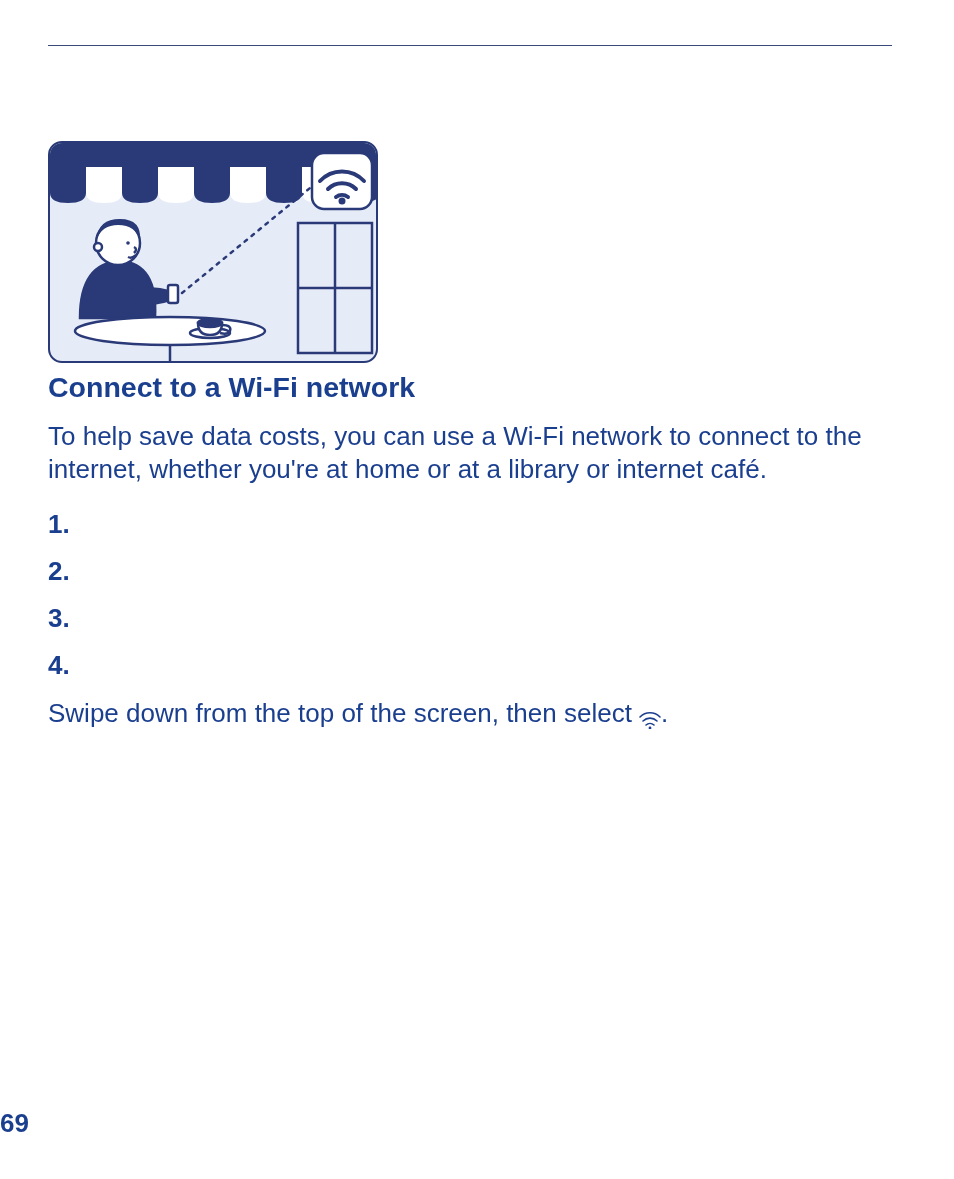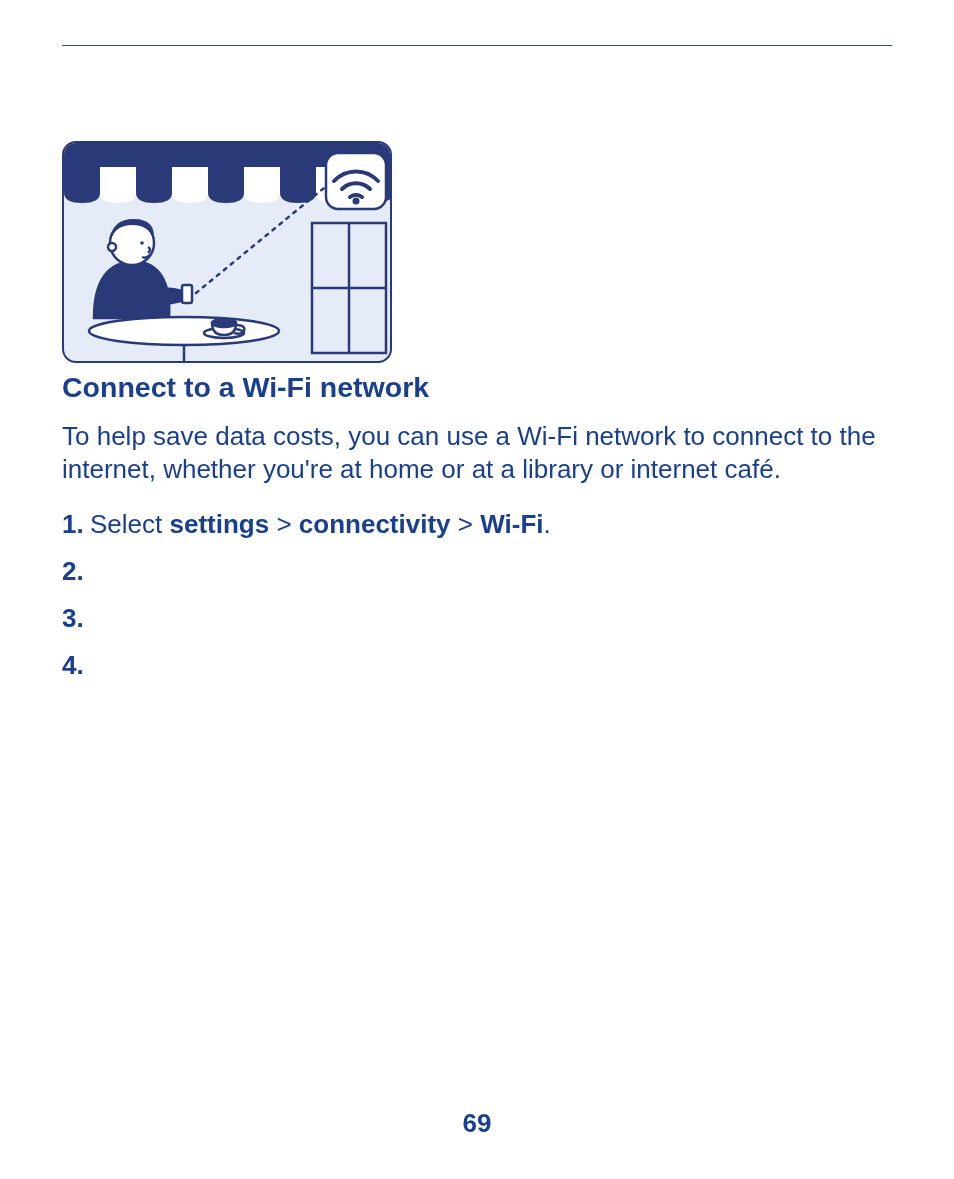--- a/index.html
+++ b/index.html
@@ -4,21 +4,21 @@
   <style>
     * { margin: 0; padding: 0; box-sizing: border-box; }
     body {
       width: 954px;
       height: 1179px;
       font-family: Arial, Helvetica, sans-serif;
       background: #ffffff;
       position: relative;
     }
     .page {
-      padding: 45px 62px 0 62px;
+      padding: 45px 62px 0 48px;
     }
     .hr-top {
       border: none;
       border-top: 1.5px solid #3a4a78;
       margin-bottom: 95px;
     }
     .illustration {
       width: 330px;
       height: 222px;
       border: 2.5px solid #2a3a78;
@@ -73,21 +73,21 @@
       width: 22px;
       height: 18px;
       position: relative;
       top: -2px;
     }
     .page-num {
       position: absolute;
       bottom: 40px;
       left: 0;
       right: 0;
-      text-align: center;
+      text-align: left;
       color: #1b3f8f;
       font-size: 26px;
       font-weight: bold;
     }
   </style>
 </head>
 <body>
 
 <div class="page">
   <hr class="hr-top">
@@ -161,31 +161,40 @@
     </svg>
   </div>
 
   <h2 class="heading">Connect to a Wi-Fi network</h2>
 
   <p class="intro">To help save data costs, you can use a Wi-Fi network to connect to the internet, whether you're at home or at a library or internet café.</p>
 
   <ol class="steps">
     <li>
       <span class="step-num">1.</span>
-      <span class="step-text">
-        <span>Select </span><span class="bold">settings</span><span> &gt; </span><span class="bold">connectivity</span><span> &gt; </span><span class="bold">Wi-Fi</span><span>.</span>
-      </span>
     </li>
     <li>
       <span class="step-num">2.</span>
     </li>
     <li>
       <span class="step-num">3.</span>
     </li>
     <li>
       <span class="step-num">4.</span>
     </li>
   </ol>
 
+  <div class="closing-line">
+    <span>Swipe down from the top of the screen, then select </span><span class="wifi-inline">
+      <svg viewBox="0 0 22 18" width="22" height="18">
+        <g stroke="#1b3f8f" stroke-width="1.6" fill="none" stroke-linecap="round">
+          <path d="M1 6 A14 14 0 0 1 21 6"></path>
+          <path d="M4 10 A10 10 0 0 1 18 10"></path>
+          <path d="M7 14 A6 6 0 0 1 15 14"></path>
+        </g>
+        <circle cx="11" cy="17" r="1.4" fill="#1b3f8f"></circle>
+      </svg>
+    </span><span>.</span>
+  </div>
 
 </div>
 
 <div class="page-num">69</div>
 
 </body></html>

